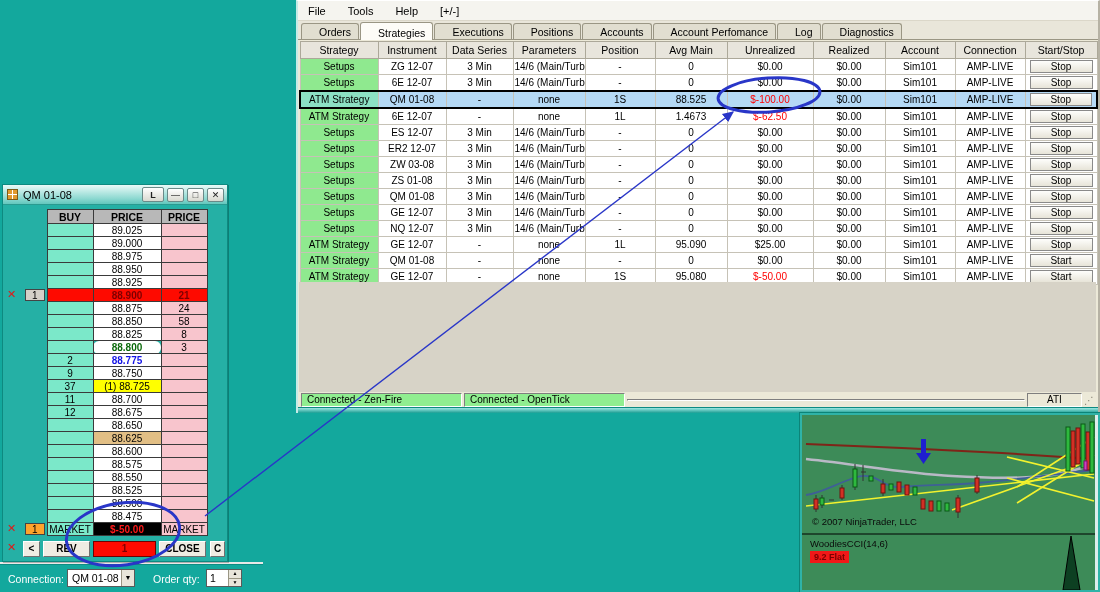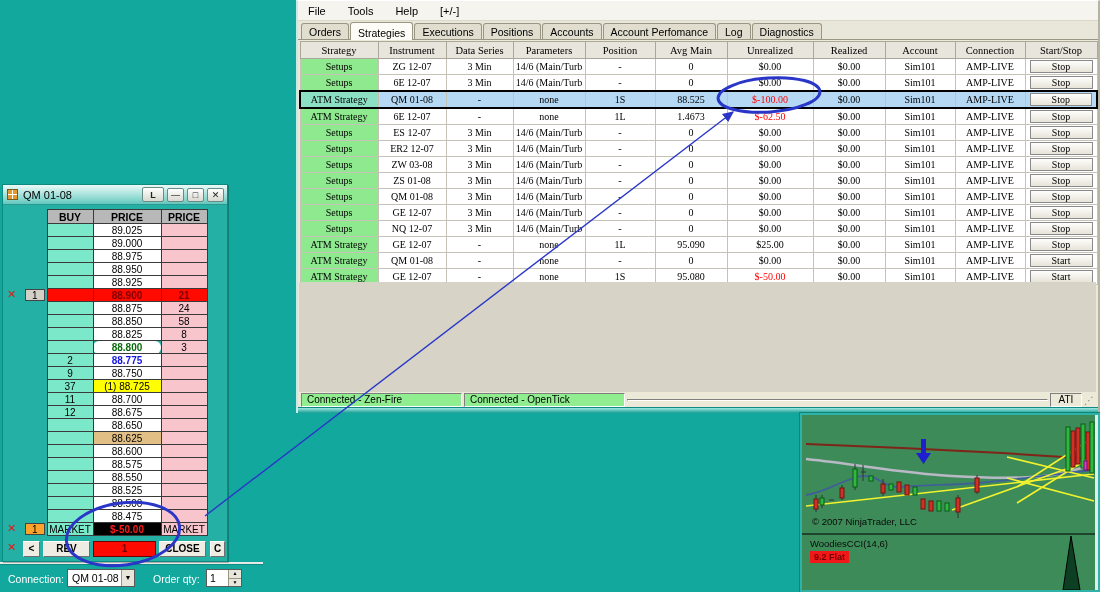--- a/index.html
+++ b/index.html
@@ -15,24 +15,24 @@
     position:absolute;left:296px;top:0;width:804px;height:413px;
     background:#ece9d8;border-left:2px solid #c5ebe7;border-top:1px solid #fff;
     border-right:2px solid #b6b2a4;z-index:10;
   }
   .menubar{height:20px;background:#f5f4ef;border-bottom:1px solid #dbd7c9;
     display:flex;align-items:center;padding-left:10px;gap:22px;font-size:11px;}
   .menubar span{cursor:default;}
   .tabstrip{height:19px;background:#e9e6da;display:flex;align-items:flex-end;padding-left:3px;border-bottom:1px solid #9a9684;}
   .tab{
     font-size:10.5px;background:#e1ded0;border:1px solid #9a9684;border-bottom:none;
-    border-radius:3px 3px 0 0;padding:2px 7px 1px 7px;margin-right:1px;position:relative;top:0;margin-top:7px;
+    border-radius:3px 3px 0 0;padding:2px 7px 1px 17px;margin-right:1px;position:relative;top:0;margin-top:7px;
   }
   .tab.active{background:#fdfcf7;padding-top:4px;z-index:2;top:1px;}
-  .gridwrap{position:absolute;left:1px;top:40px;width:791px;font-family:Liberation Serif, serif;}
+  .gridwrap{position:absolute;left:1px;top:40px;width:791px;}
   table.grid{border-collapse:collapse;table-layout:fixed;width:797px;font-size:10px;}
   table.grid th{
     height:17px;background:#e8e5dc;border:1px solid #aca899;font-weight:normal;
     font-size:10.5px;overflow:hidden;white-space:nowrap;
   }
   table.grid td{
     height:16px;border:1px solid #c6c2b6;background:#fff;text-align:center;
     overflow:hidden;white-space:nowrap;padding:0 1px;
   }
   table.grid td.strat{background:#8fe98f;}
@@ -43,21 +43,21 @@
   .gbtn{margin:1px 3px;border:1px solid #8a8a8a;background:linear-gradient(#fefefc,#e7e4d8);
     height:13px;line-height:12px;font-size:10px;text-align:center;cursor:default;}
   .filler{position:absolute;left:1px;top:281px;width:797px;height:110px;background:#d7d3c7;}
   .statusbar{
     position:absolute;left:1px;top:391px;width:799px;height:16px;background:#ece9d8;
     display:flex;gap:2px;padding:1px 2px;align-items:center;
   }
   .sbadge{background:#90ee90;border:1px solid;border-color:#7f7f7f #fff #fff #7f7f7f;
     font-size:10px;line-height:12px;padding:0 5px;width:161px;overflow:hidden;white-space:nowrap;}
   .sfill{flex:1;border:1px solid;border-color:#7f7f7f #fff #fff #7f7f7f;}
-  .sati{width:32px;border:1px solid;border-color:#7f7f7f #fff #fff #7f7f7f;text-align:center;font-size:10px;line-height:12px;}
+  .sati{width:55px;border:1px solid;border-color:#7f7f7f #fff #fff #7f7f7f;text-align:center;font-size:10px;line-height:12px;}
   .sgrip{width:12px;color:#8a8678;font-size:10px;line-height:13px;}
   .bottomband{position:absolute;left:0;bottom:0;width:100%;height:6px;
     background:linear-gradient(#9fe8e2,#1b9e94);border-top:1px solid #0d8a82;}
   
   .dom-window{
     position:absolute;left:2px;top:184px;width:226px;height:378px;z-index:20;
     background:#25b0a5;border:1px solid #0d8a80;box-shadow:1px 1px 0 rgba(0,0,0,.25);
   }
   .dom-title{height:20px;display:flex;align-items:center;padding:0 3px 0 4px;
     background:linear-gradient(#eafaf8,#8ed9d1 70%,#62c7bd);border-bottom:1px solid #2a9a90;}

